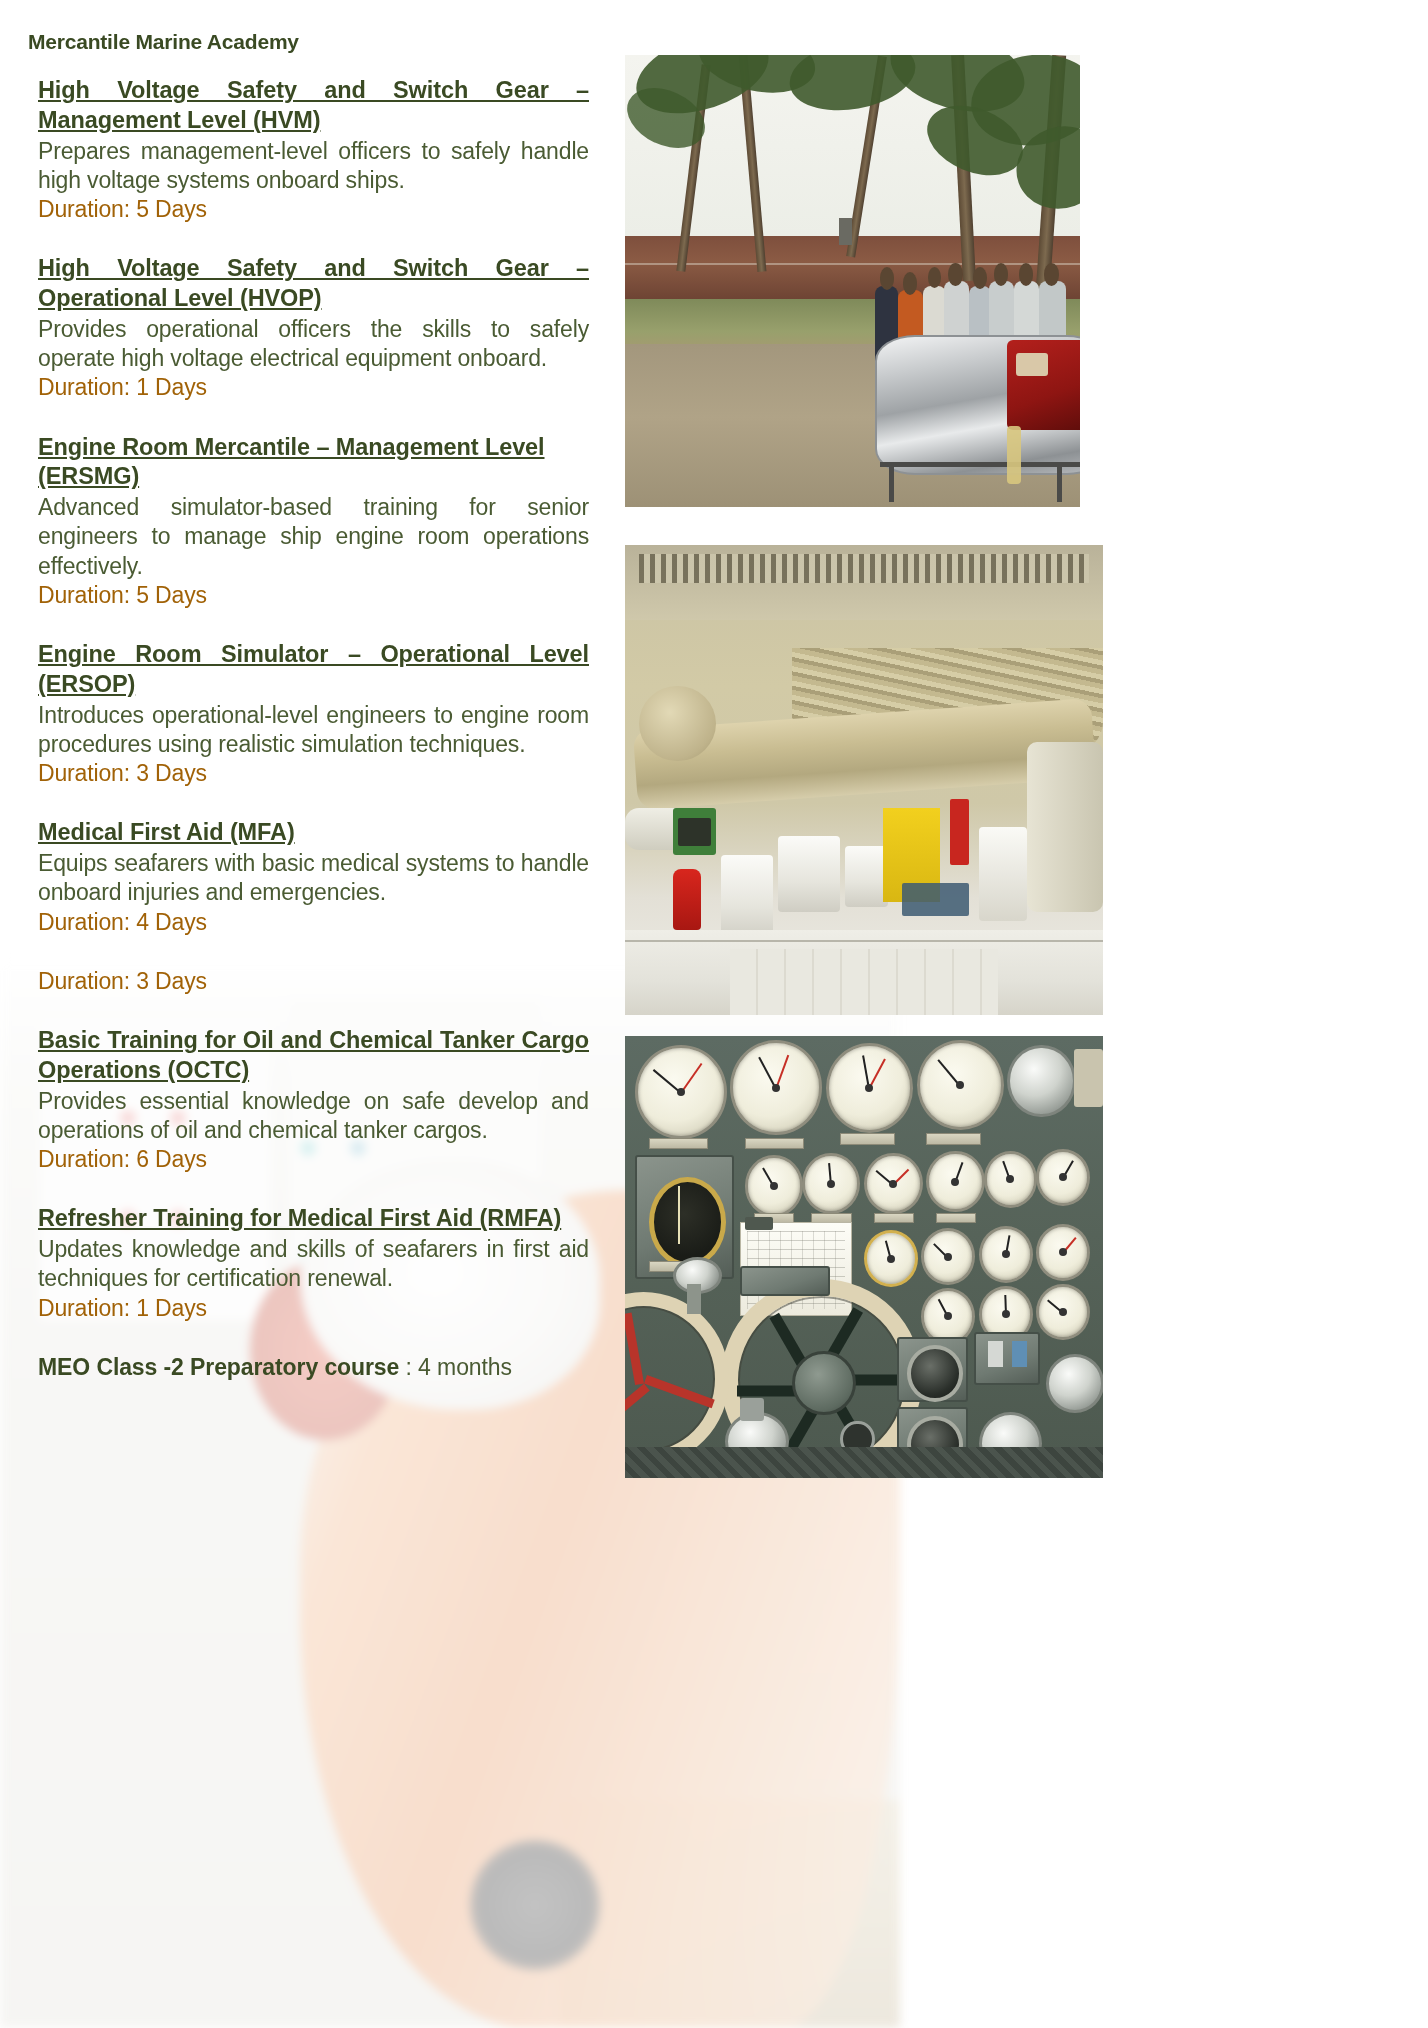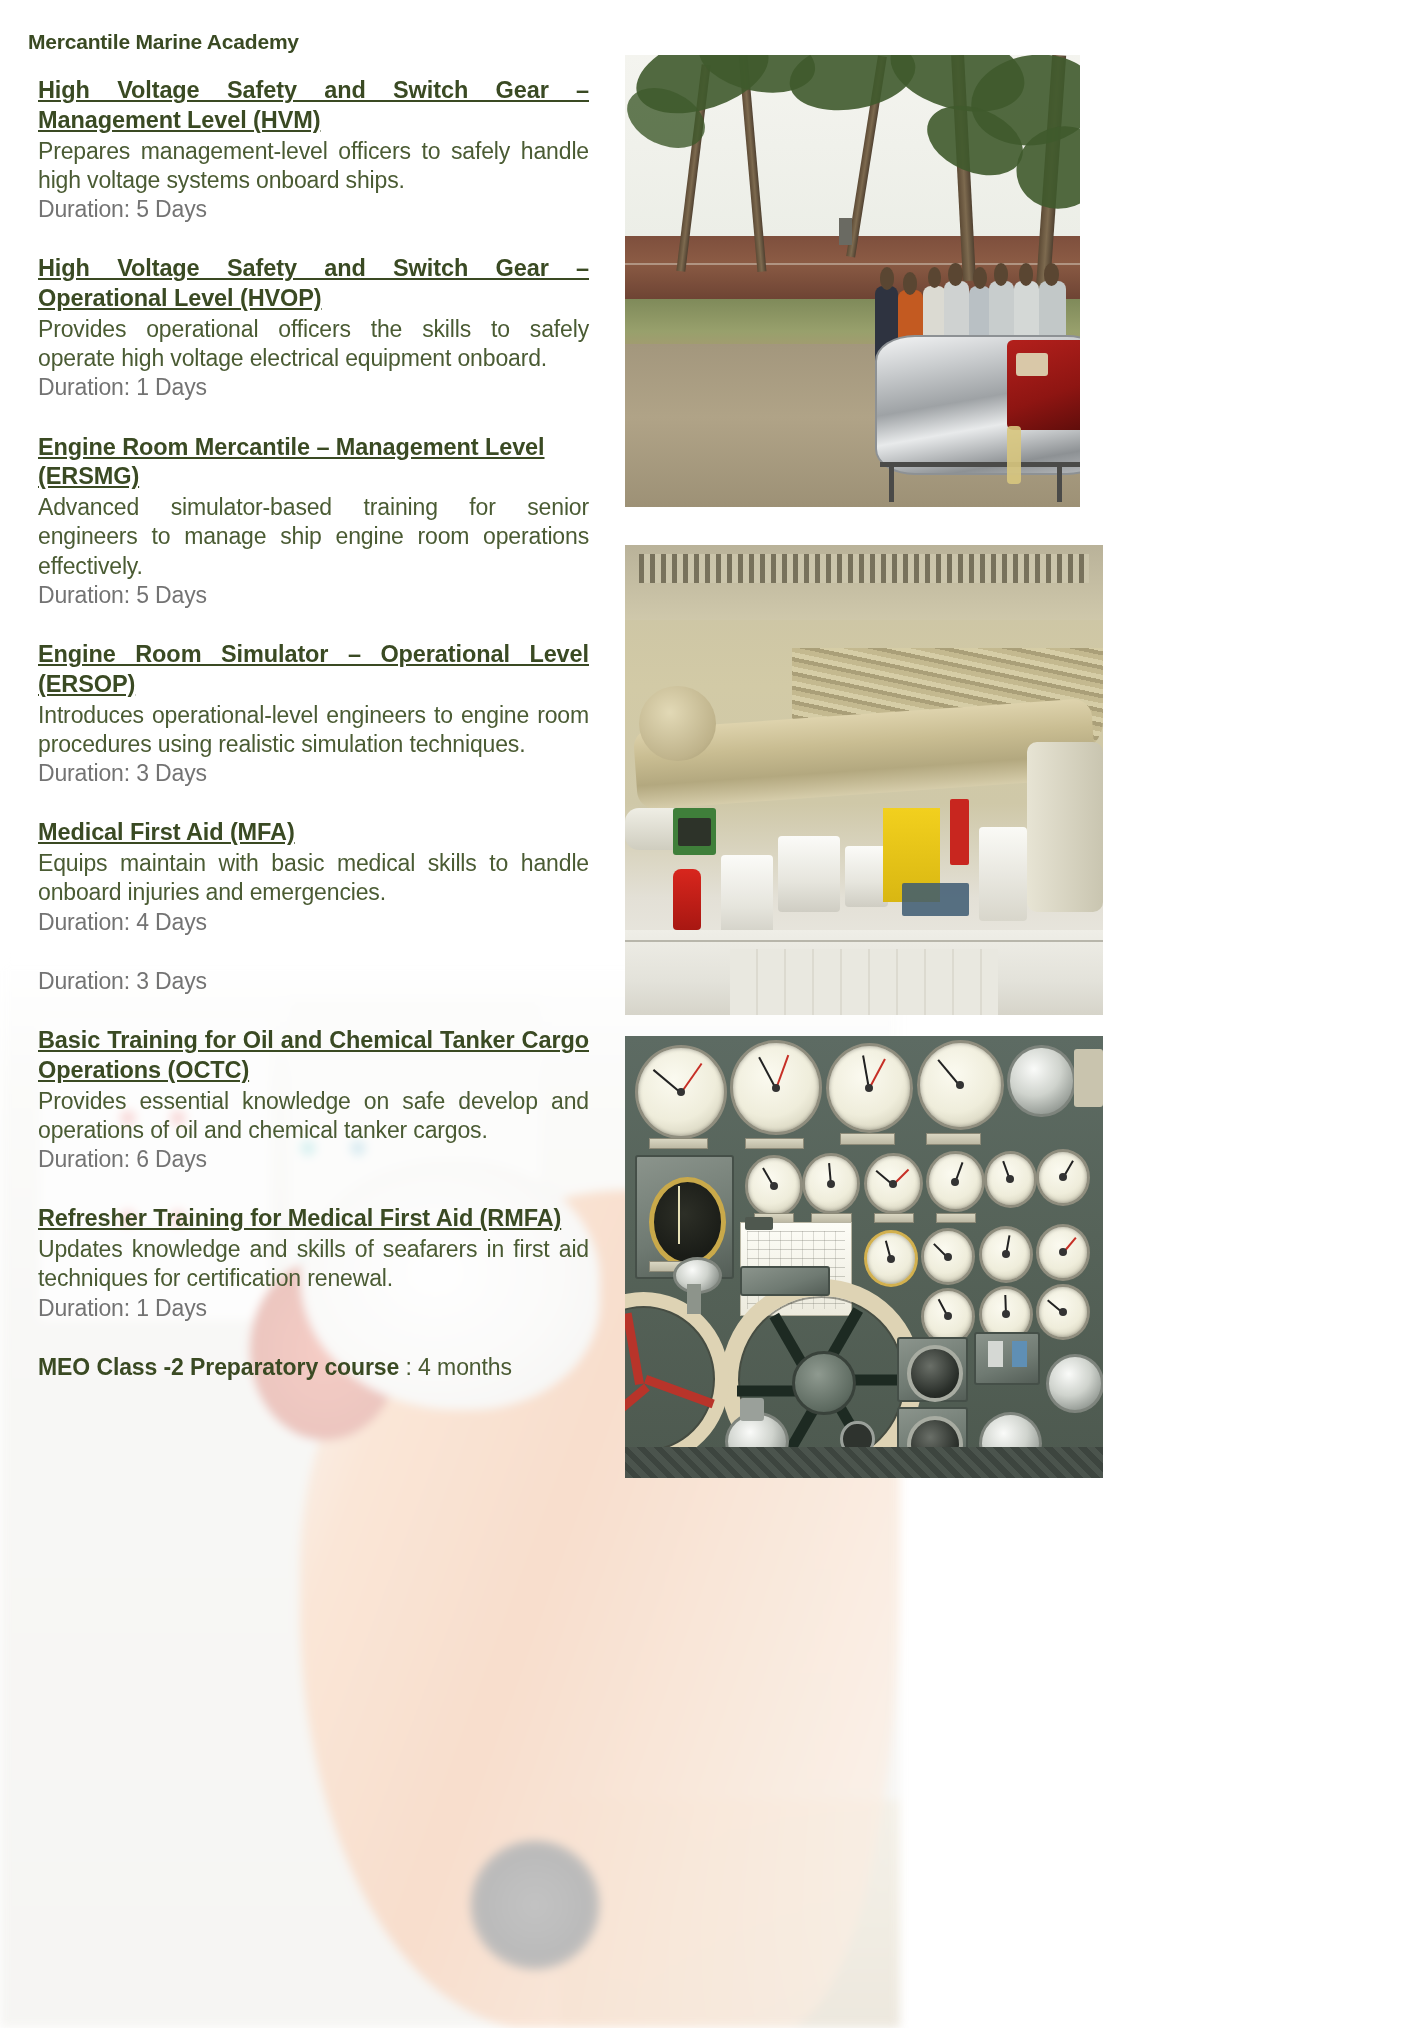--- a/index.html
+++ b/index.html
@@ -115,21 +115,21 @@
     line-height: 1.27;
     color: #4a5b33;
     text-align: justify;
     text-justify: inter-word;
     letter-spacing: -0.15px;
     margin: 0;
   }
   .course-duration {
     font-size: 23px;
     line-height: 1.27;
-    color: #737373;
+    color: #a16207;
     letter-spacing: -0.15px;
     margin: 0;
   }
   .inline-course {
     font-size: 23px;
     line-height: 1.27;
     color: #4a5b33;
     letter-spacing: -0.1px;
     margin: 0;
   }
@@ -326,21 +326,21 @@
     </div>
 
     <div class="course">
       <div class="course-title">Engine Room Simulator – Operational Level (ERSOP)</div>
       <div class="course-desc">Introduces operational-level engineers to engine room procedures using realistic simulation techniques.</div>
       <div class="course-duration">Duration: 3 Days</div>
     </div>
 
     <div class="course">
       <div class="course-title nojustify">Medical First Aid (MFA)</div>
-      <div class="course-desc">Equips maintain with basic medical skills to handle onboard injuries and emergencies.</div>
+      <div class="course-desc">Equips seafarers with basic medical systems to handle onboard injuries and emergencies.</div>
       <div class="course-duration">Duration: 4 Days</div>
     </div>
 
     <div class="course">
       <div class="course-duration">Duration: 3 Days</div>
     </div>
 
     <div class="course">
       <div class="course-title">Basic Training for Oil and Chemical Tanker Cargo Operations (OCTC)</div>
       <div class="course-desc">Provides essential knowledge on safe develop and operations of oil and chemical tanker cargos.</div>

